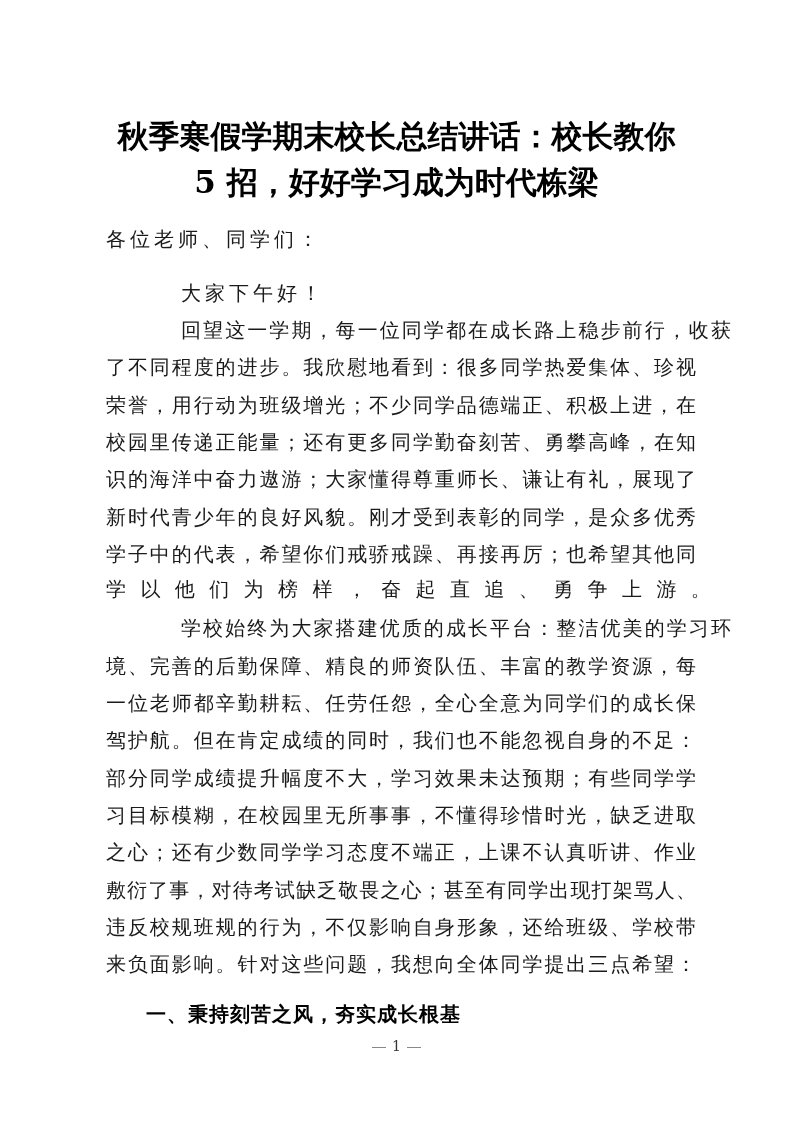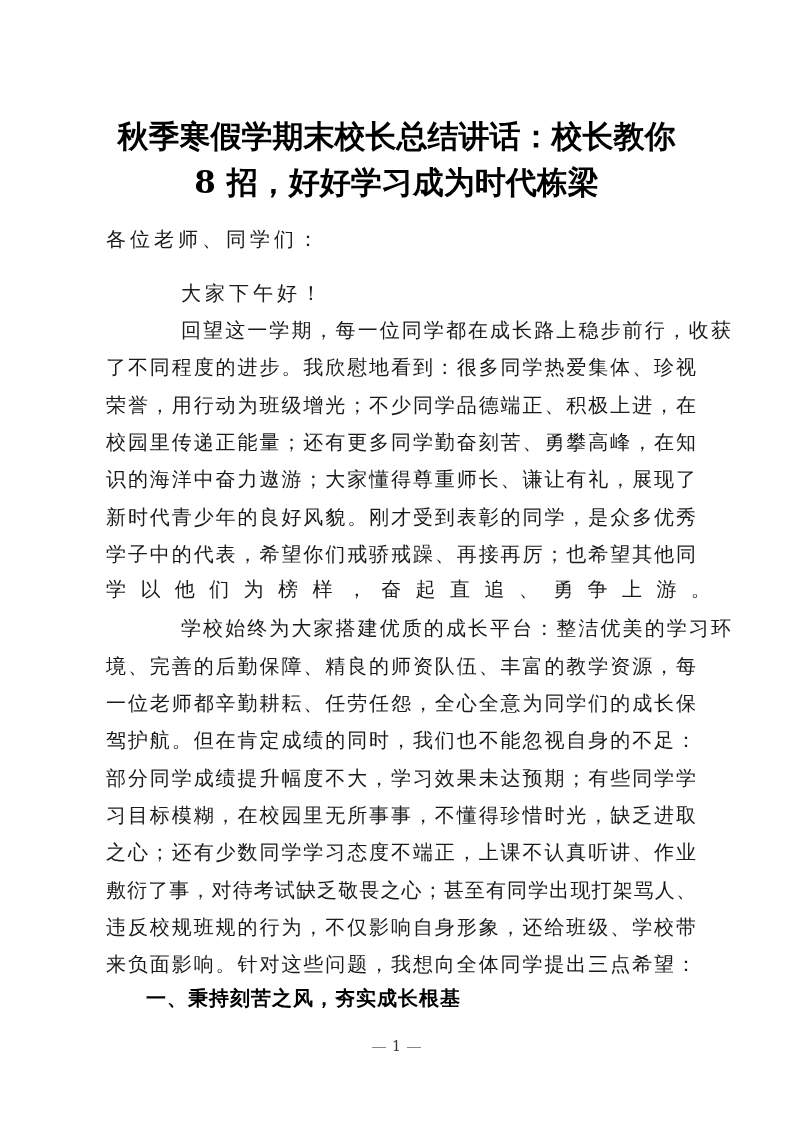--- a/index.html
+++ b/index.html
@@ -3,30 +3,30 @@
 <meta charset="utf-8">
 <style>
   html, body { margin: 0; padding: 0; background: #ffffff; }
   body { width: 793px; height: 1122px; position: relative; overflow: hidden; font-family: "DejaVu Serif", "Liberation Serif", serif; color: #111; }
   .title { position: absolute; left: 0; width: 793px; text-align: center; font-family: "DejaVu Serif", "Liberation Serif", serif; font-weight: bold; font-size: 31px; line-height: 48px; letter-spacing: 0px; color: #000; }
   .title.l1 { top: 112px; }
   .title.l2 { top: 158px; }
   .line { position: absolute; left: 106px; width: 590px; font-size: 20px; line-height: 24px; height: 24px; white-space: nowrap; color: #1a1a1a; display: flex; justify-content: space-between; }
   .line.last { justify-content: flex-start; letter-spacing: 14.4px; }
   .line.indent { left: 146px; width: 550px; margin-left: 35px; }
-  .heading { position: absolute; left: 146px; font-family: "DejaVu Sans", "Liberation Sans", sans-serif; font-weight: bold; font-size: 20px; line-height: 24px; color: #000; letter-spacing: 1px; }
+  .heading { position: absolute; left: 146px; font-family: "DejaVu Sans", "Liberation Sans", sans-serif; font-weight: bold; font-size: 20px; line-height: 24px; color: #000; letter-spacing: 1px; margin-top: 16px; }
   .footer { position: absolute; top: 1038px; left: 0; width: 793px; text-align: center; font-size: 14px; color: #333; }
   .footer .dash { display: inline-block; width: 14px; height: 1px; background: #888; vertical-align: middle; margin: 0 6px; }
 </style>
 </head>
 <body>
 
 <div>
   <div class="title l1">秋季寒假学期末校长总结讲话：校长教你</div>
-  <div class="title l2">8 招，好好学习成为时代栋梁</div>
+  <div class="title l2">5 招，好好学习成为时代栋梁</div>
 
   <div class="line last" style="top:227px; letter-spacing:4px;">各位老师、同学们：</div>
   <div class="line indent last" style="top:281px; letter-spacing:4px;">大家下午好！</div>
 
   <div id="body-lines">
       <div class="line indent" style="top: 318px;">
         <span>回</span>
         <span>望</span>
         <span>这</span>
         <span>一</span>

